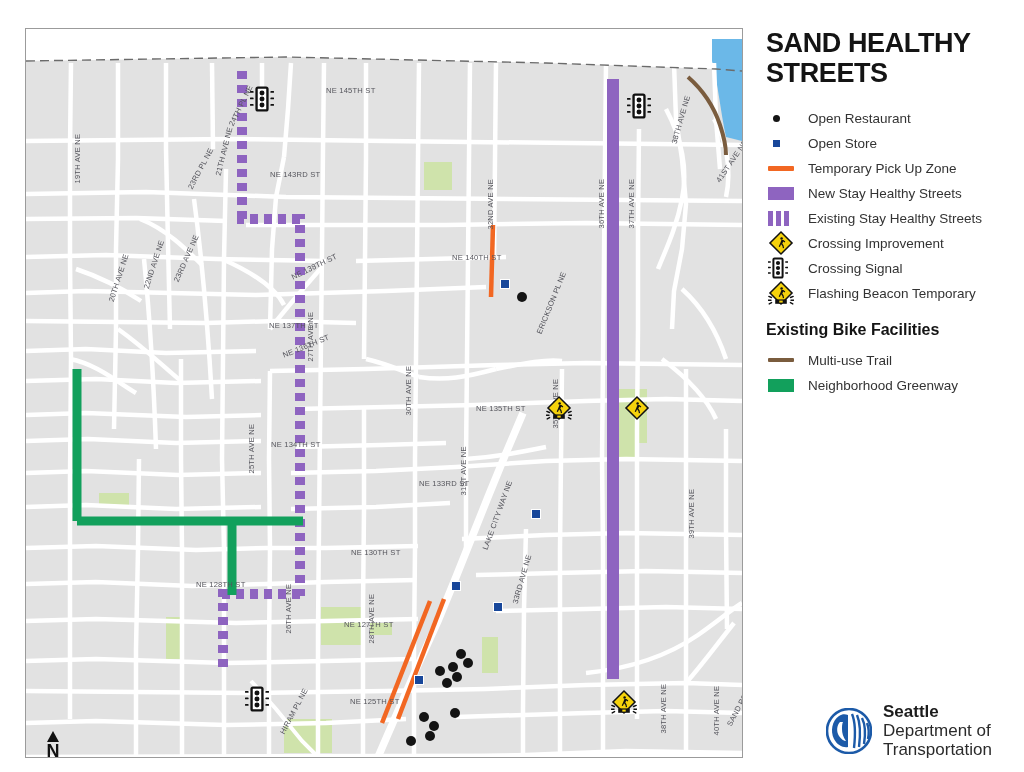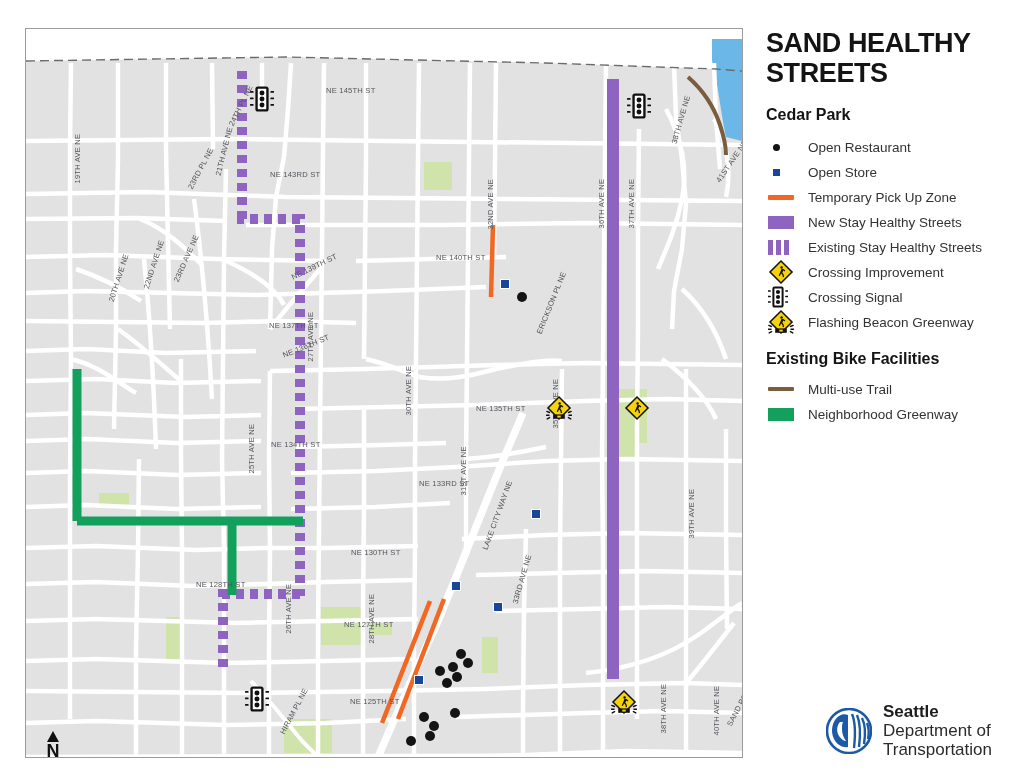--- a/index.html
+++ b/index.html
@@ -271,21 +271,21 @@
         <div class="st-label" style="left:284px; top:328px; transform: rotate(-90deg);">27TH AVE NE</div>
         <div class="st-label" style="left:245px; top:411px; transform: rotate(0deg);">NE 134TH ST</div>
         <div class="st-label" style="left:225px; top:440px; transform: rotate(-90deg);">25TH AVE NE</div>
         <div class="st-label" style="left:170px; top:551px; transform: rotate(0deg);">NE 128TH ST</div>
         <div class="st-label" style="left:325px; top:519px; transform: rotate(0deg);">NE 130TH ST</div>
         <div class="st-label" style="left:318px; top:591px; transform: rotate(0deg);">NE 127TH ST</div>
         <div class="st-label" style="left:324px; top:668px; transform: rotate(0deg);">NE 125TH ST</div>
         <div class="st-label" style="left:262px; top:600px; transform: rotate(-90deg);">26TH AVE NE</div>
         <div class="st-label" style="left:345px; top:610px; transform: rotate(-90deg);">28TH AVE NE</div>
         <div class="st-label" style="left:256px; top:700px; transform: rotate(-62deg);">HIRAM PL NE</div>
-        <div class="st-label" style="left:392px; top:224px; transform: rotate(0deg); padding-left: 18px;">NE 140TH ST</div>
+        <div class="st-label" style="left:408px; top:224px; transform: rotate(0deg); padding-left: 18px;">NE 140TH ST</div>
         <div class="st-label" style="left:464px; top:196px; transform: rotate(-90deg);">32ND AVE NE</div>
         <div class="st-label" style="left:382px; top:382px; transform: rotate(-90deg);">30TH AVE NE</div>
         <div class="st-label" style="left:393px; top:450px; transform: rotate(0deg);">NE 133RD ST</div>
         <div class="st-label" style="left:437px; top:462px; transform: rotate(-90deg);">31ST AVE NE</div>
         <div class="st-label" style="left:459px; top:516px; transform: rotate(-70deg);">LAKE CITY WAY NE</div>
         <div class="st-label" style="left:489px; top:570px; transform: rotate(-74deg);">33RD AVE NE</div>
         <div class="st-label" style="left:450px; top:375px; transform: rotate(0deg);">NE 135TH ST</div>
         <div class="st-label" style="left:513px; top:300px; transform: rotate(-68deg);">ERICKSON PL NE</div>
         <div class="st-label" style="left:529px; top:395px; transform: rotate(-90deg);">35TH AVE NE</div>
         <div class="st-label" style="left:575px; top:195px; transform: rotate(-90deg);">36TH AVE NE</div>
@@ -405,21 +405,20 @@
       </div>
 
   <div class="compass">
     <div class="tri"></div>
     <div class="nletter">N</div>
   </div>
 </div>
 
 <div id="legend-panel">
   <div class="legend-title">SAND HEALTHY STREETS</div>
-  <div class="legend-subtitle">Cedar Park</div>
 
   <ul class="legend-list" id="legend-list">
         <li class="legend-row">
           <span class="legend-swatch">
             <span class="sw-dot"></span>
           </span>
           <span class="legend-label">Open Restaurant</span>
         </li>
         <li class="legend-row">
           <span class="legend-swatch">
@@ -493,21 +492,21 @@
                 <path d="M3.0,20.2 L0.4,20.2"></path>
                 <path d="M3.6,22.6 L1.2,23.9"></path>
                 <path d="M22.5,17.5 L25.2,16.4"></path>
                 <path d="M23.0,20.2 L25.6,20.2"></path>
                 <path d="M22.4,22.6 L24.8,23.9"></path>
               </g>
               <rect x="7.2" y="19.4" width="11.6" height="4.4" fill="#111"></rect>
               <rect x="11.3" y="20.6" width="3.4" height="2" fill="#f5d20c"></rect>
             </svg>
           </span>
-          <span class="legend-label">Flashing Beacon Greenway</span>
+          <span class="legend-label">Flashing Beacon Temporary</span>
         </li>
       </ul>
 
   <div class="bike-head">Existing Bike Facilities</div>
   <ul class="legend-list" id="bike-list">
         <li class="legend-row">
           <span class="legend-swatch">
             <span class="sw-line-brown"></span>
           </span>
           <span class="legend-label">Multi-use Trail</span>

